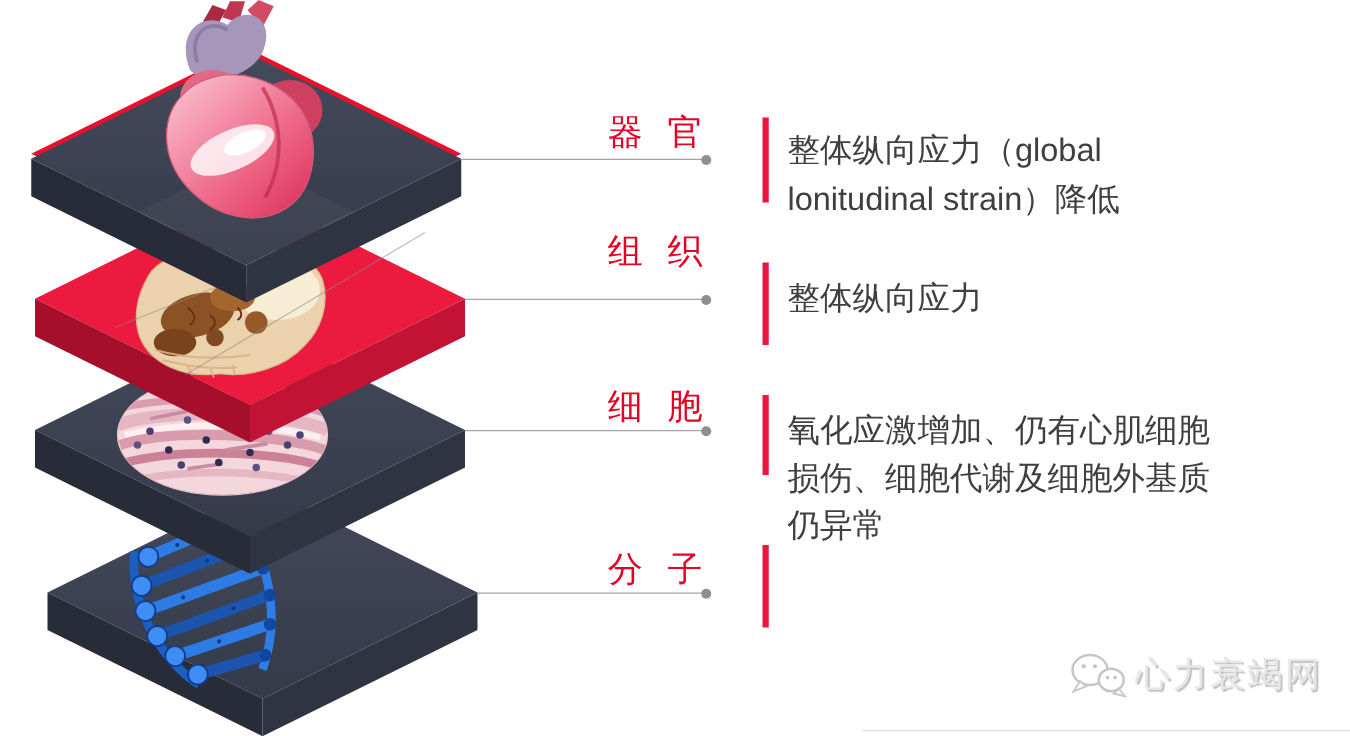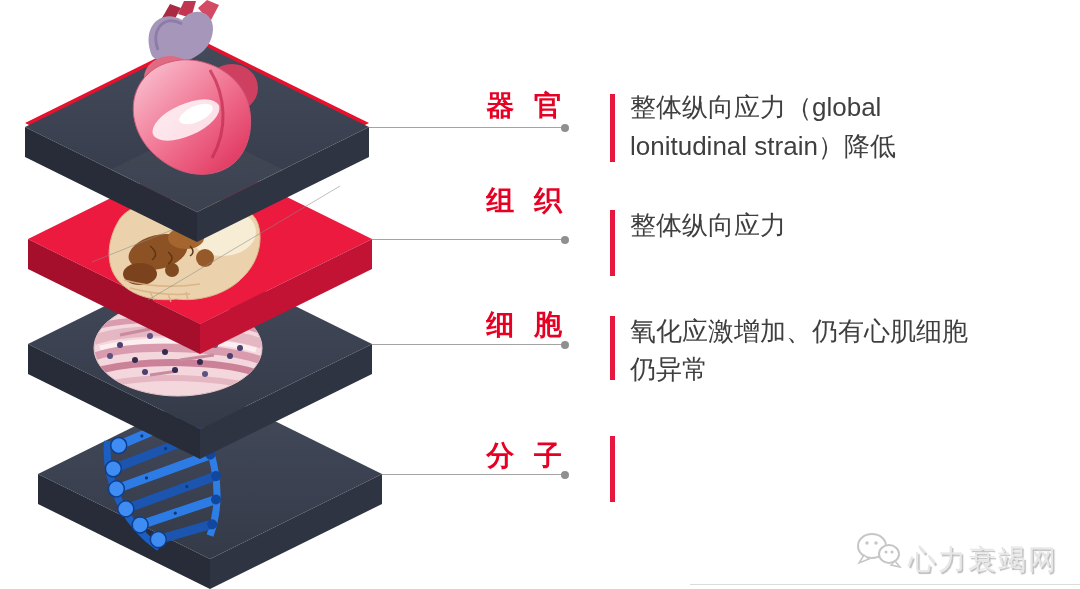--- a/index.html
+++ b/index.html
@@ -4,45 +4,44 @@
 <style>
   html,body{margin:0;padding:0;background:#fff;}
   .canvas{
     position:relative;width:1080px;height:589px;background:#ffffff;overflow:hidden;
     font-family:"Liberation Sans","DejaVu Sans",sans-serif;
   }
   .stack-svg{position:absolute;left:0;top:0;}
   
   .row .label{
     position:absolute;right:512px;font-size:28px;letter-spacing:6px;
-    color:var(--accent,#e60023);white-space:nowrap;font-weight:700;text-align:center;
+    color:var(--accent,#e60023);white-space:nowrap;font-weight:400;text-align:center;
   }
   .row .leader{position:absolute;height:1px;background:var(--leader,#a3a3a3);}
   .row .leader .dot{
     position:absolute;right:-4px;top:-3.5px;width:8px;height:8px;border-radius:50%;
     background:#8f8f8f;
   }
   .row .bar{position:absolute;left:610px;width:5px;background:var(--bar,#e8173f);}
   .row .text{
     position:absolute;left:630px;width:446px;font-size:26px;line-height:39px;
-    color:var(--body,#3f3f3f);white-space:nowrap;
+    color:var(--body,#3f3f3f);white-space:nowrap;margin-top:13px;
   }
   .r1 .label{top:87px}  .r1 .leader{top:127px;left:369px;width:196px} .r1 .bar{top:94px;height:68px}  .r1 .text{top:88px}
   .r2 .label{top:182px} .r2 .leader{top:239px;left:372px;width:193px} .r2 .bar{top:210px;height:66px} .r2 .text{top:206px}
   .r3 .label{top:306px} .r3 .leader{top:344px;left:372px;width:193px} .r3 .bar{top:316px;height:64px} .r3 .text{top:312px;line-height:38px}
   .r4 .label{top:437px} .r4 .leader{top:474px;left:382px;width:183px} .r4 .bar{top:436px;height:66px} .r4 .text{top:432px}
   
   .watermark{
     position:absolute;right:22px;top:521px;display:flex;align-items:center;gap:6px;
   }
   .watermark .wm-text{
     font-size:28px;letter-spacing:2px;color:#e7e7e7;
     text-shadow:1.5px 1.5px 1px #bdbdbd;
     white-space:nowrap;
-    margin-top:20px;
   }
   .bottom-divider{
     position:absolute;left:690px;top:584px;width:390px;height:1px;background:#dcdcdc;
   }
 </style>
 </head>
 <body>
 
 <div class="canvas">
 
@@ -212,20 +211,21 @@
     </div>
 
     <div class="row r3">
       <div class="label">细 胞</div>
       <div class="leader">
         <span class="dot"></span>
       </div>
       <div class="bar"></div>
       <div class="text">
           <div>氧化应激增加、仍有心肌细胞</div>
+          <div>损伤、细胞代谢及细胞外基质</div>
           <div>仍异常</div>
         </div>
     </div>
 
     <div class="row r4">
       <div class="label">分 子</div>
       <div class="leader">
         <span class="dot"></span>
       </div>
       <div class="bar"></div>

